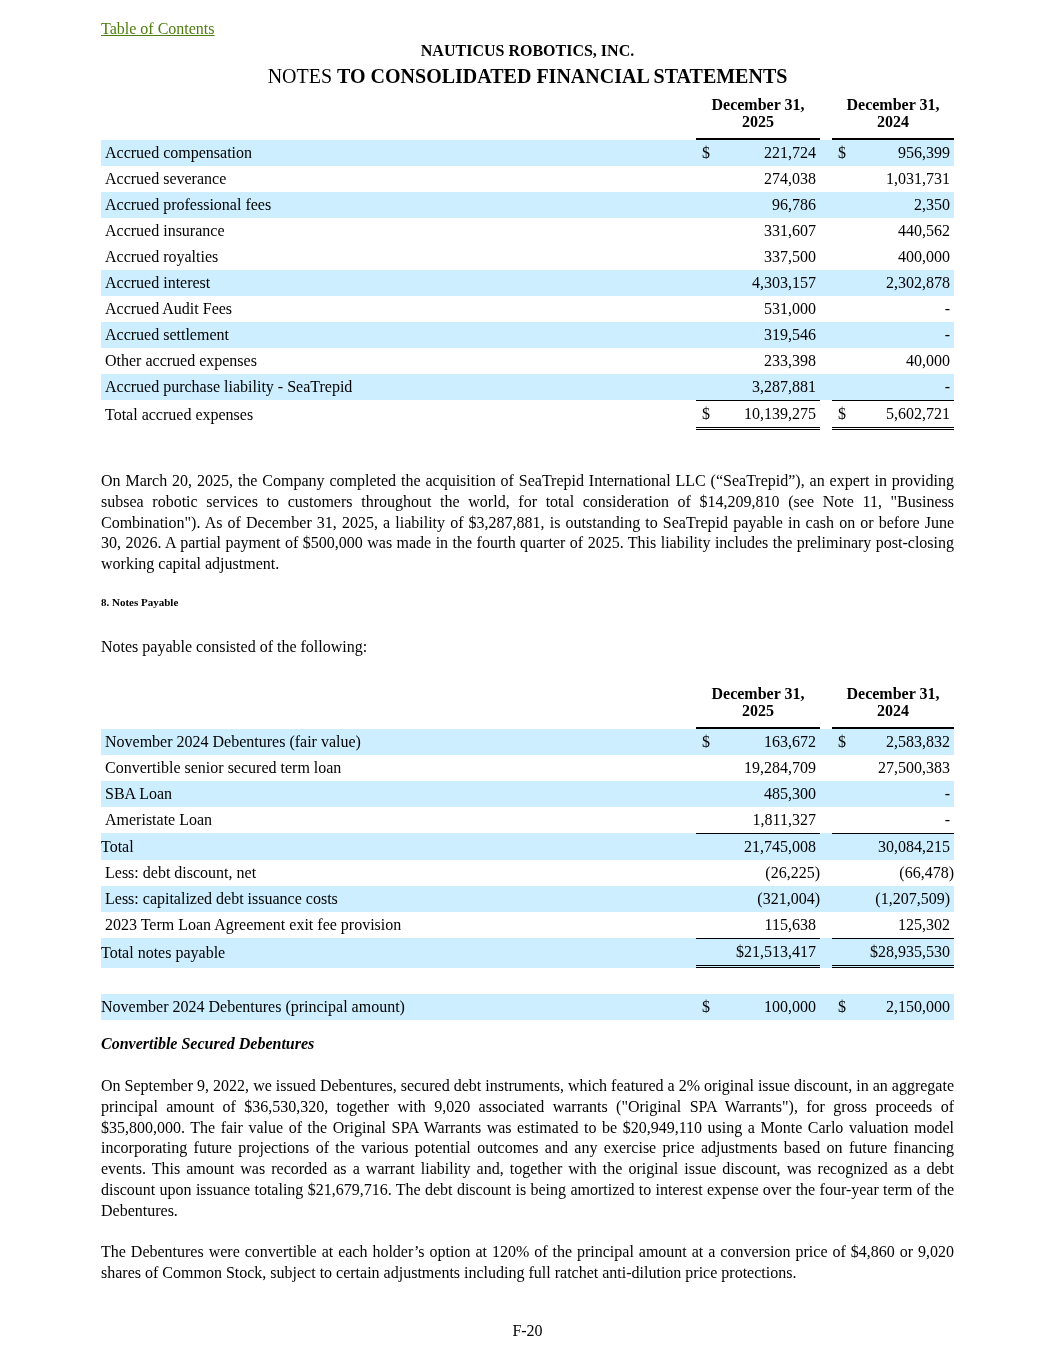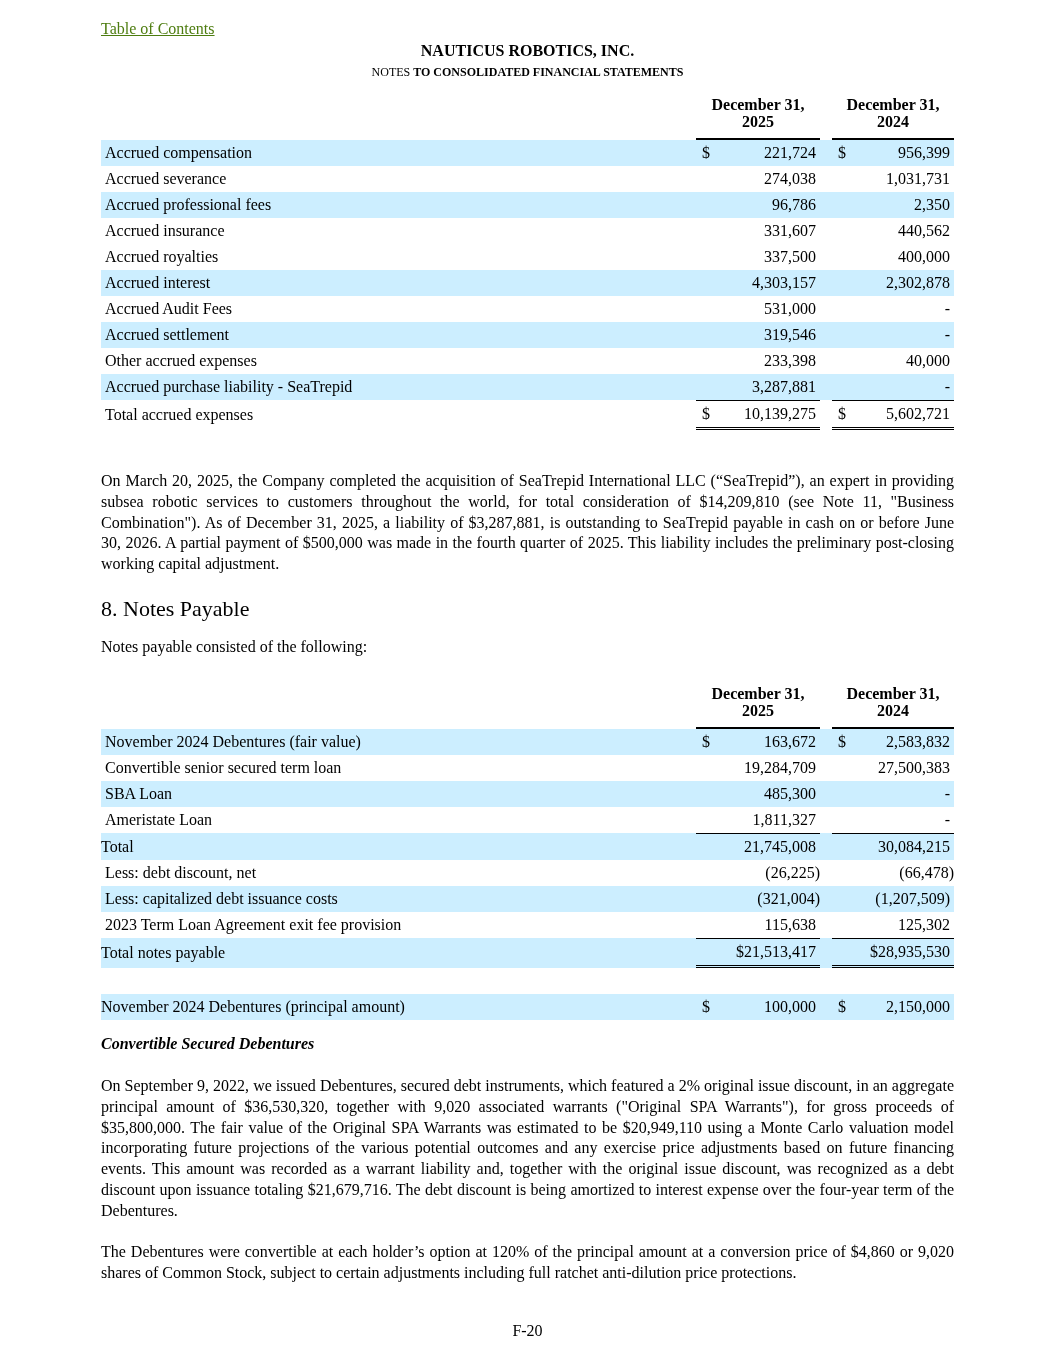--- a/index.html
+++ b/index.html
@@ -1,39 +1,39 @@
 <!DOCTYPE html>
 <html><head>
 <meta charset="utf-8">
 <style>
   html, body { margin: 0; padding: 0; background: #ffffff; }
   body { width: 1055px; height: 1365px; position: relative; font-family: "Liberation Serif", serif; color: #000; font-size: 16px; }
   .page { position: absolute; left: 101px; width: 853px; top: 0; }
   .toc { position: absolute; top: 20px; left: 0; color: #4d7c0f; text-decoration: underline; font-size: 16px; cursor: pointer; }
   .company { position: absolute; top: 42px; left: 0; width: 853px; text-align: center; font-weight: bold; font-size: 16px; }
-  .subtitle { position: absolute; top: 65px; left: 0; width: 853px; text-align: center; font-size: 12px; }
+  .subtitle { position: absolute; top: 65px; left: 0; width: 853px; text-align: center; font-size: 20px; }
   .subtitle b { font-weight: bold; }
 
   table.fin { position: absolute; left: 0; width: 853px; border-collapse: separate; border-spacing: 0; font-size: 16px; }
   table.fin td { padding: 0; height: 26px; line-height: 26px; white-space: nowrap; }
   table.fin tr.shade td { background: #cceeff; }
   table.fin td.lbl { padding-left: 4px; }
   table.fin td.ind { }
   table.fin td.cur { width: 14px; text-align: left; padding-left: 6px; }
   table.fin td.val { text-align: right; padding-right: 4px; }
   table.fin td.gap { width: 12px; }
   table.fin td.col1 { width: 100px; }
   table.fin td.col2 { width: 98px; }
   table.fin tr.hdr td { background: #fff; font-weight: bold; text-align: center; line-height: 17px; height: 34px; vertical-align: bottom; padding-bottom: 8px; }
   table.fin tr.hdr td.hcell { border-bottom: 2px solid #000; }
   table.fin td.top { border-top: 1px solid #000; }
   table.fin td.dbl { border-bottom: 3px double #000; }
 
   .para { position: absolute; left: 0; width: 853px; text-align: justify; line-height: 20.8px; font-size: 16px; }
-  .heading { position: absolute; left: 0; font-weight: normal; font-size: 22px; text-align: center; }
+  .heading { position: absolute; left: 0; font-weight: bold; font-size: 11px; text-align: center; }
   .heading-i { position: absolute; left: 0; font-weight: bold; font-style: italic; font-size: 16px; }
   .footer { position: absolute; top: 1322px; left: 0; width: 853px; text-align: center; font-size: 16px; }
 </style>
 </head>
 <body>
 
 <div class="page">
   <a class="toc">Table of Contents</a>
   <div class="company">NAUTICUS ROBOTICS, INC.</div>
   <div class="subtitle"><span>NOTES </span><b>TO CONSOLIDATED FINANCIAL STATEMENTS</b></div>

